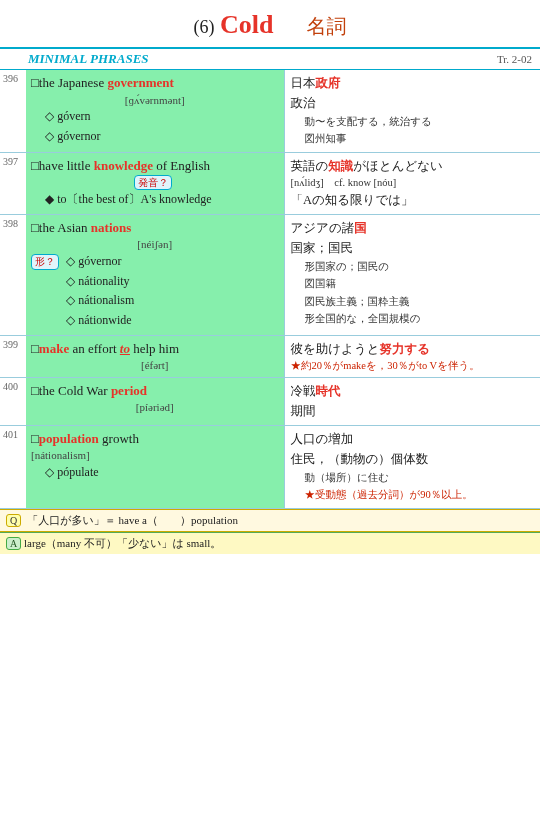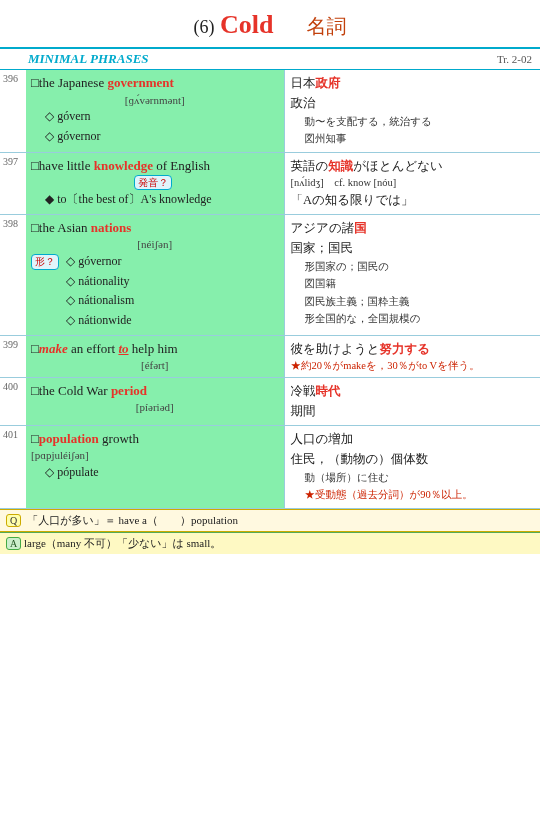--- a/index.html
+++ b/index.html
@@ -128,21 +128,21 @@
       background: #fff;
       vertical-align: top;
       padding: 3px 6px 4px 6px;
       border-bottom: 1px solid #99ccdd;
     }
     .phrase {
       font-size: 13px;
       line-height: 1.5;
     }
     .kw-red { color: #e63329; font-weight: bold; }
-    .kw-italic-red { color: #e63329; font-style: italic; font-weight: bold; }
+    .kw-italic-red { color: #e63329; font-weight: bold; }
     .kw-ul-italic-red { color: #e63329; font-style: italic; text-decoration: underline; font-weight: bold; }
     .ph { font-size: 11px; color: #444; text-align: center; line-height: 1.3; }
     .ph-left { font-size: 11px; color: #444; line-height: 1.3; }
     .sub { padding-left: 14px; font-size: 12px; line-height: 1.65; }
     .note-small { font-size: 10.5px; color: #333; }
     .note-red { font-size: 10.5px; color: #cc2200; }
   </style>
 </head>
 <body>
 
@@ -259,21 +259,21 @@
       <div class="jp-text">期間</div>
     </td>
   </tr>
 
   <tr>
     <td class="row-num">401</td>
     <td class="cell-left">
       <div class="phrase">
         <span>□</span><span class="kw-red">population</span> growth
       </div>
-      <div class="ph-left">[pɑpjuléiʃən]</div>
+      <div class="ph-left">[nátionalism]</div>
       <div class="sub">
         <div>◇ pópulate</div>
       </div>
     </td>
     <td class="cell-right">
       <div class="jp-text">人口の増加</div>
       <div class="jp-text">住民，（動物の）個体数</div>
       <div class="sub note-small">
         <div>動（場所）に住む</div>
         <div class="note-red">★受動態（過去分詞）が90％以上。</div>

